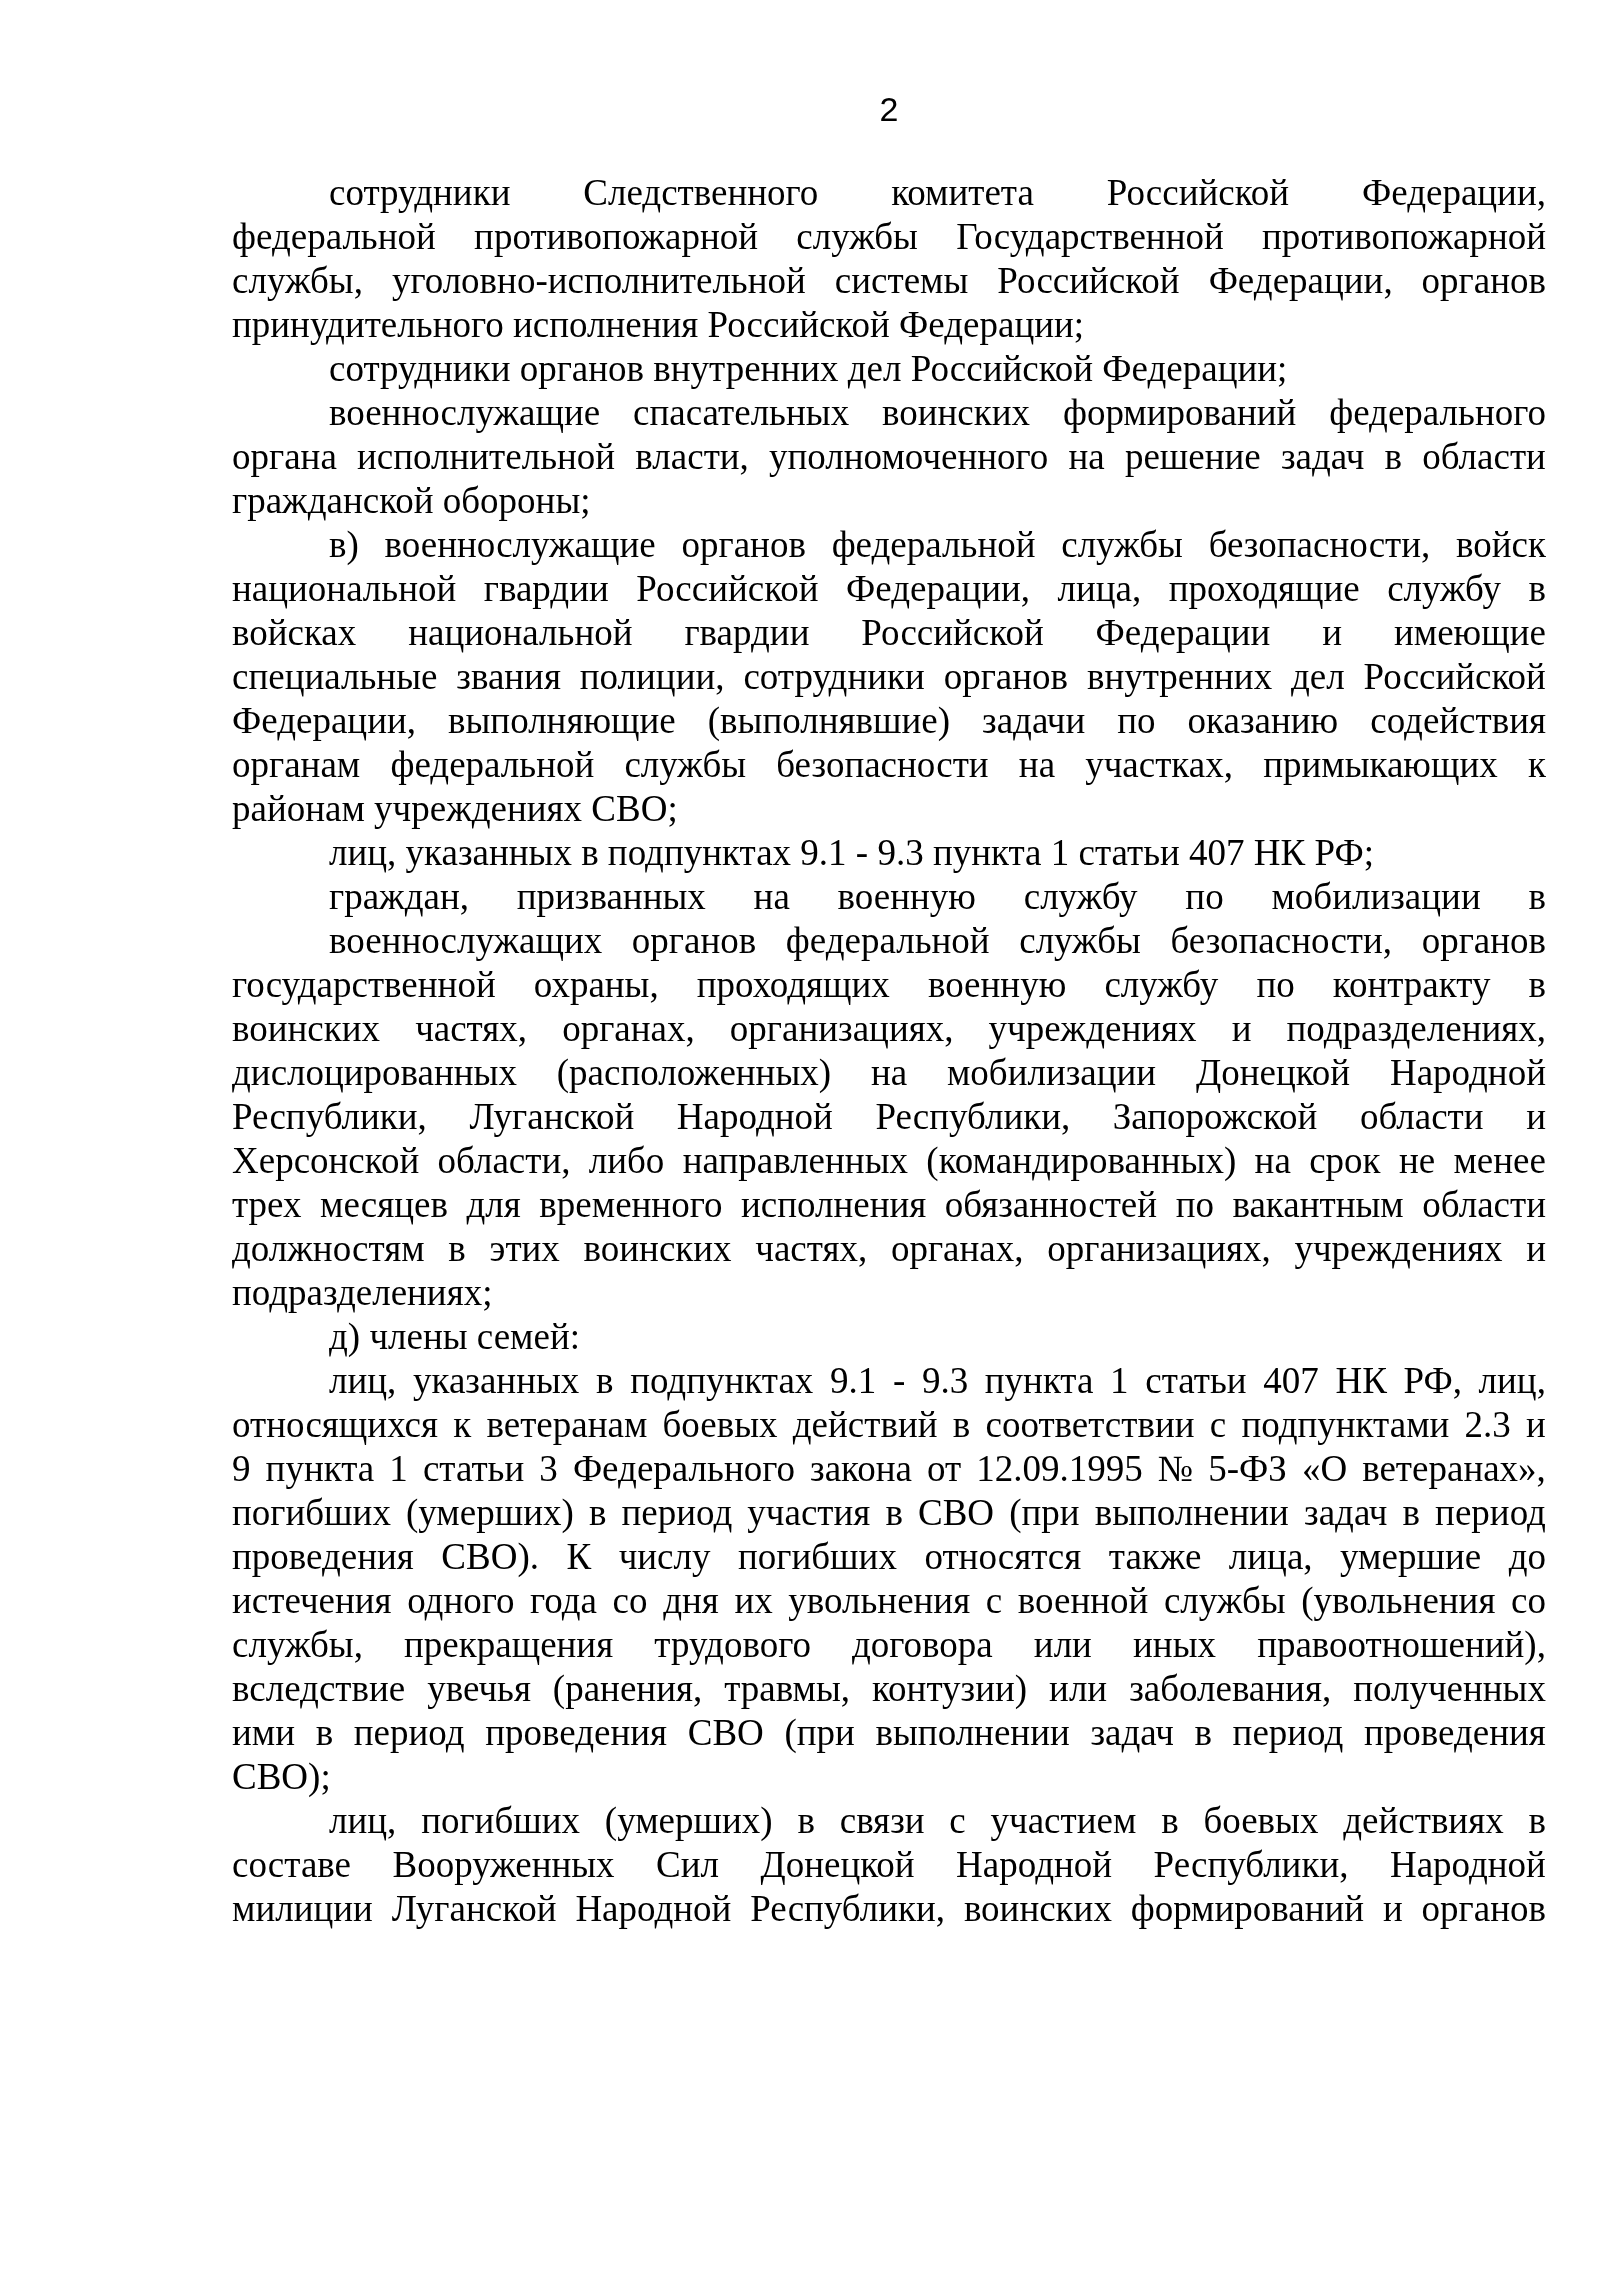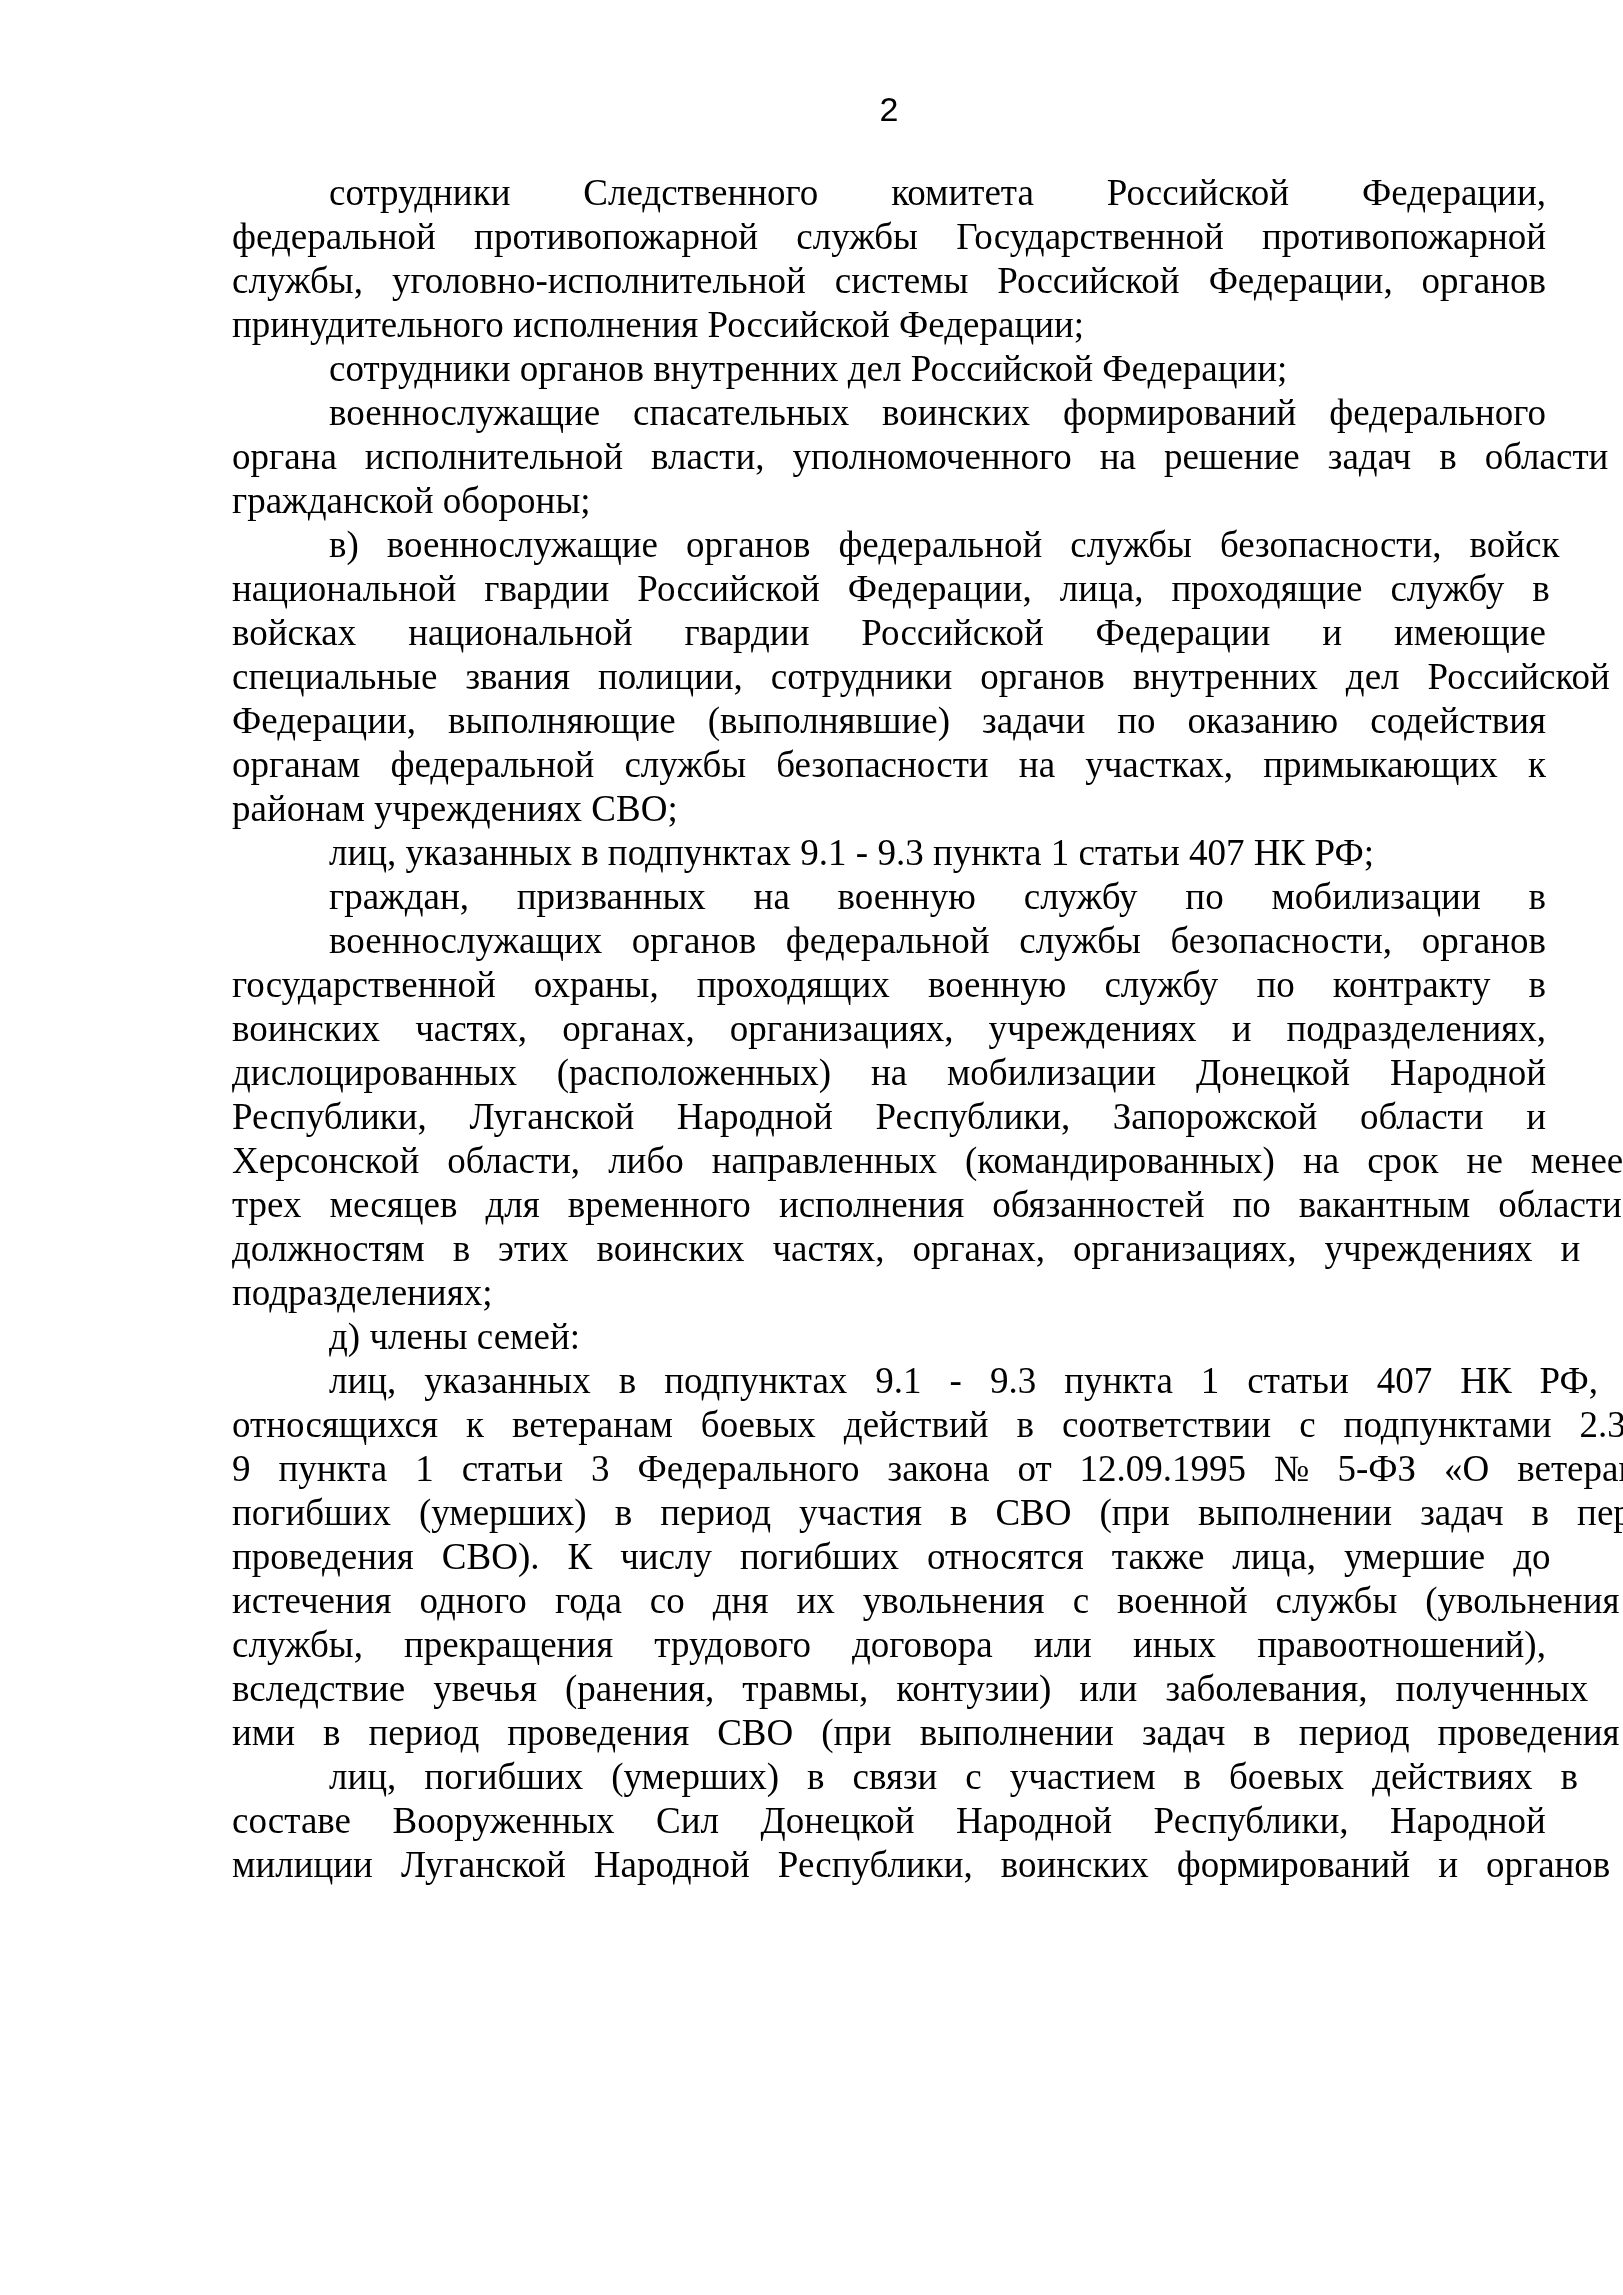--- a/index.html
+++ b/index.html
@@ -26,21 +26,20 @@
     position: absolute;
     left: 232px;
     top: 171px;
     width: 1314px;
     font-size: 37px;
   }
   .line {
     height: 44px;
     line-height: 44px;
     white-space: nowrap;
-    gap: 28px;
   }
   .line.indent { padding-left: 97px; }
   .line.just {
     display: flex;
     justify-content: space-between;
   }
   .line .w { flex: 0 0 auto; }
 </style>
 </head>
 <body>
@@ -350,20 +349,21 @@
         <span class="w">период</span>
         <span class="w">проведения</span>
         <span class="w">СВО</span>
         <span class="w">(при</span>
         <span class="w">выполнении</span>
         <span class="w">задач</span>
         <span class="w">в</span>
         <span class="w">период</span>
         <span class="w">проведения</span>
       </div>
+      <div class="line">СВО);</div>
       <div class="line indent just">
         <span class="w">лиц,</span>
         <span class="w">погибших</span>
         <span class="w">(умерших)</span>
         <span class="w">в</span>
         <span class="w">связи</span>
         <span class="w">с</span>
         <span class="w">участием</span>
         <span class="w">в</span>
         <span class="w">боевых</span>

